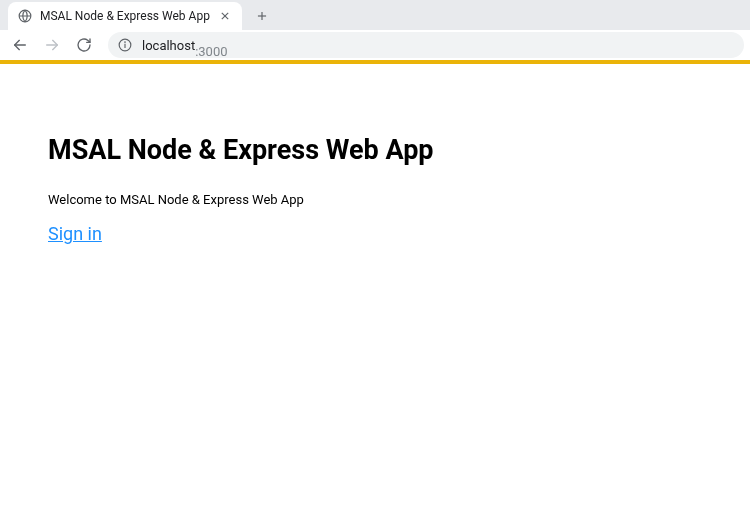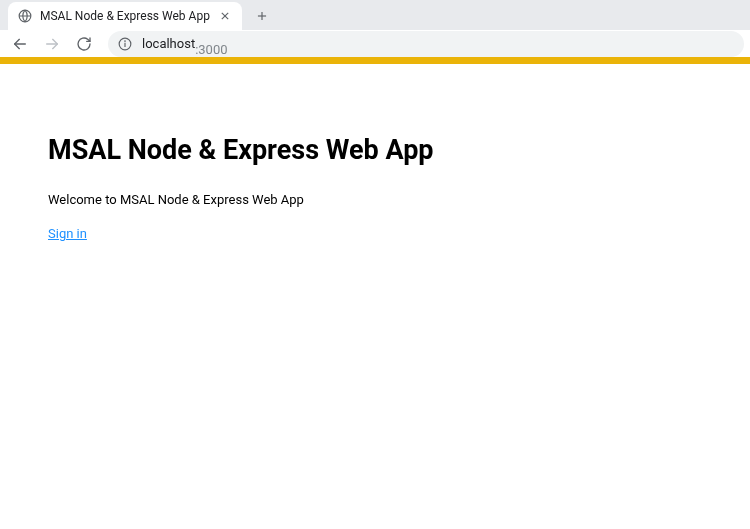--- a/index.html
+++ b/index.html
@@ -77,21 +77,21 @@
       align-items: center;
       justify-content: center;
       color: #5f6368;
       font-size: 18px;
       margin-left: 6px;
       cursor: pointer;
     }
     .toolbar {
       height: 34px;
       background: #ffffff;
-      border-bottom: 7px solid #eab308;
+      border-bottom: 4px solid #eab308;
       display: flex;
       align-items: center;
       padding: 0 6px;
       gap: 4px;
     }
     .nav-btn {
       width: 28px;
       height: 28px;
       display: flex;
       align-items: center;
@@ -148,21 +148,21 @@
       font-weight: 700;
       color: #000000;
       margin-bottom: 26px;
     }
     .page p {
       font-size: 13px;
       color: #000000;
       margin-bottom: 16px;
     }
     .page a {
-      font-size: 13px;
+      font-size: 18px;
       color: #1e90ff;
       text-decoration: underline;
     }
   </style>
 </head>
 <body>
 
 <div class="tab-strip">
   <div class="tab">
     <span class="favicon">

